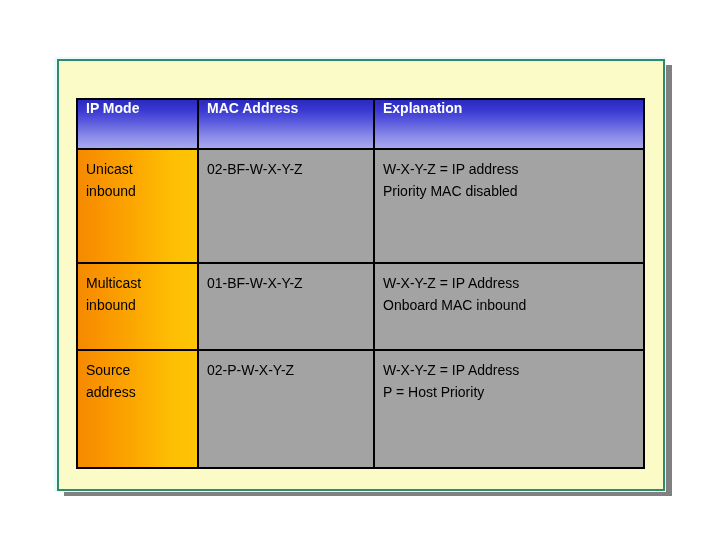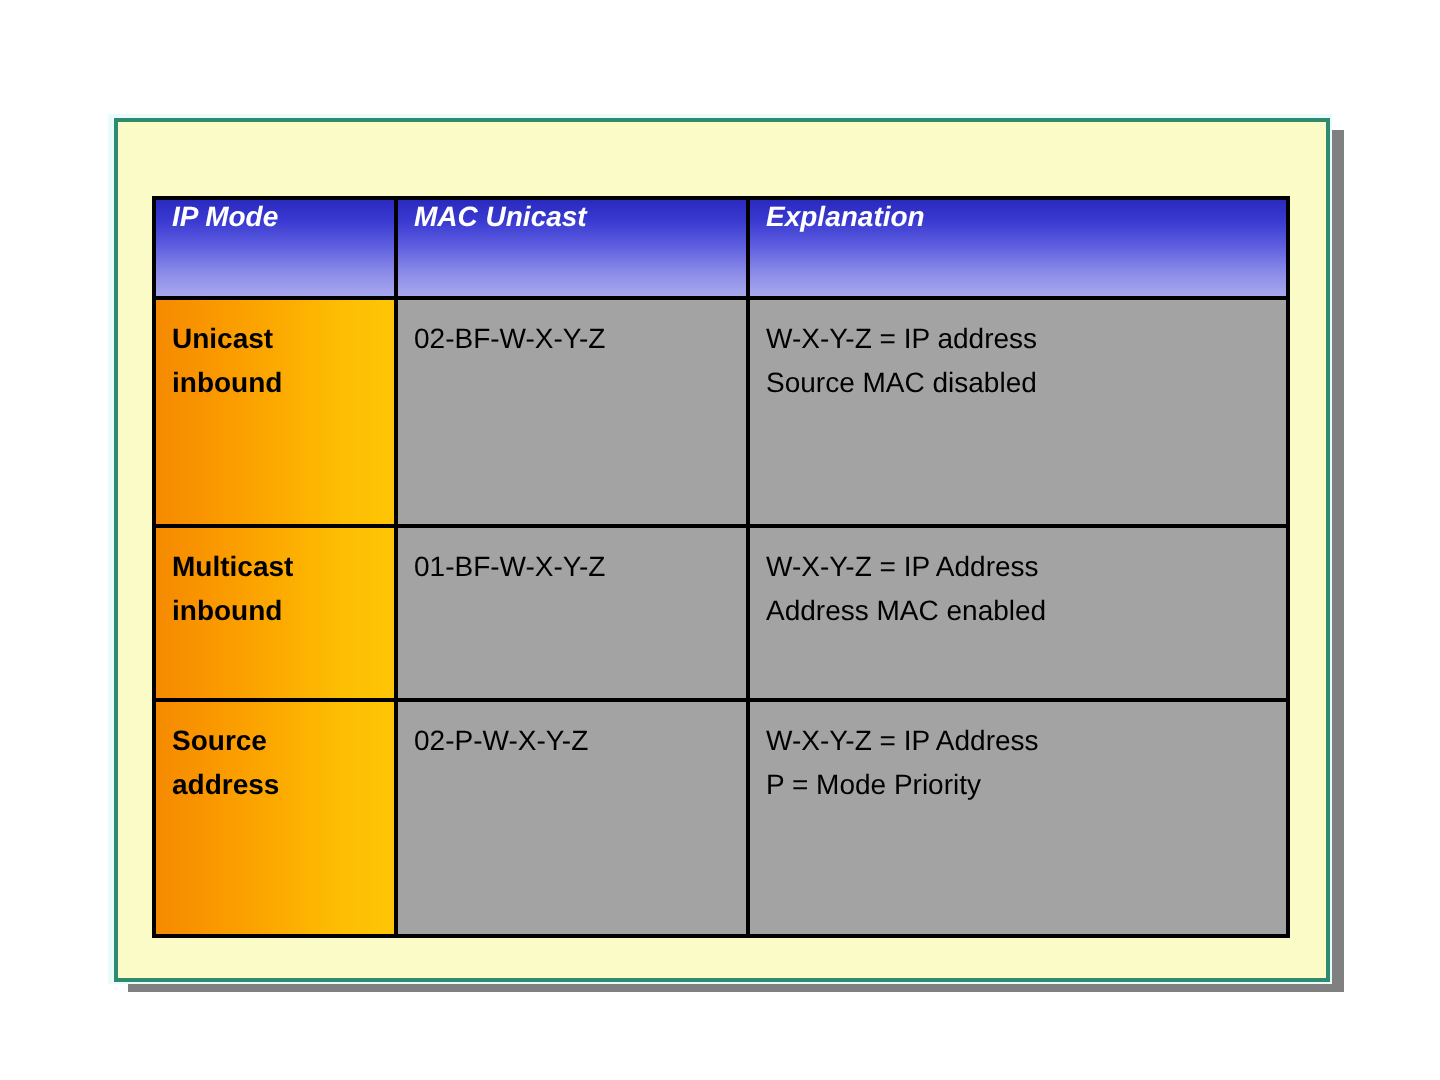--- a/index.html
+++ b/index.html
@@ -92,21 +92,20 @@
                 #a8a8ee 100%);
     text-align: left;
     font-weight: bold;
     font-size: 14px;
     color: #ffffff;
   }
   .th-inner {
     padding: 7px 0 0 8px;
     line-height: 17px;
     white-space: nowrap;
-    font-style: italic;
   }
 
   
   .ip-table tbody tr.row-1 { height: 108px; }
   .ip-table tbody tr.row-2 { height: 83px; }
   .ip-table tbody tr.row-3 { height: 112px; border-radius: 11px; }
 
   
   td.cell-mode {
     background: linear-gradient(to right,
@@ -117,21 +116,21 @@
                 #fec506 100%);
   }
   td.cell-mac,
   td.cell-exp {
     background: #a3a3a3;
   }
 
   .cell-inner {
     padding: 8px 0 0 8px;
     font-size: 14px;
-    font-weight: bold;
+    font-weight: normal;
     color: #000000;
     line-height: 22px;
   }
   .cell-mac .cell-inner,
   .cell-exp .cell-inner {
     font-weight: normal;
   }
   .cell-line {
     display: block;
     white-space: nowrap;
@@ -151,21 +150,21 @@
       <col class="c-mode">
       <col class="c-mac">
       <col class="c-exp">
     </colgroup>
     <thead>
       <tr>
         <th>
           <span class="th-inner">IP Mode</span>
         </th>
         <th>
-          <span class="th-inner">MAC Unicast</span>
+          <span class="th-inner">MAC Address</span>
         </th>
         <th>
           <span class="th-inner">Explanation</span>
         </th>
       </tr>
     </thead>
     <tbody>
 
       <tr class="row-1">
         <td class="cell-mode">
@@ -175,61 +174,61 @@
           </div>
         </td>
         <td class="cell-mac">
           <div class="cell-inner">
             <span class="cell-line">02-BF-W-X-Y-Z</span>
           </div>
         </td>
         <td class="cell-exp">
           <div class="cell-inner">
             <span class="cell-line">W-X-Y-Z = IP address</span>
-            <span class="cell-line">Source MAC disabled</span>
+            <span class="cell-line">Priority MAC disabled</span>
           </div>
         </td>
       </tr>
 
       <tr class="row-2">
         <td class="cell-mode">
           <div class="cell-inner">
             <span class="cell-line">Multicast</span>
             <span class="cell-line">inbound</span>
           </div>
         </td>
         <td class="cell-mac">
           <div class="cell-inner">
             <span class="cell-line">01-BF-W-X-Y-Z</span>
           </div>
         </td>
         <td class="cell-exp">
           <div class="cell-inner">
             <span class="cell-line">W-X-Y-Z = IP Address</span>
-            <span class="cell-line">Address MAC enabled</span>
+            <span class="cell-line">Onboard MAC inbound</span>
           </div>
         </td>
       </tr>
 
       <tr class="row-3">
         <td class="cell-mode">
           <div class="cell-inner">
             <span class="cell-line">Source</span>
             <span class="cell-line">address</span>
           </div>
         </td>
         <td class="cell-mac">
           <div class="cell-inner">
             <span class="cell-line">02-P-W-X-Y-Z</span>
           </div>
         </td>
         <td class="cell-exp">
           <div class="cell-inner">
             <span class="cell-line">W-X-Y-Z = IP Address</span>
-            <span class="cell-line">P = Mode Priority</span>
+            <span class="cell-line">P = Host Priority</span>
           </div>
         </td>
       </tr>
 
     </tbody>
   </table>
 
 </div>
 
 </body></html>

